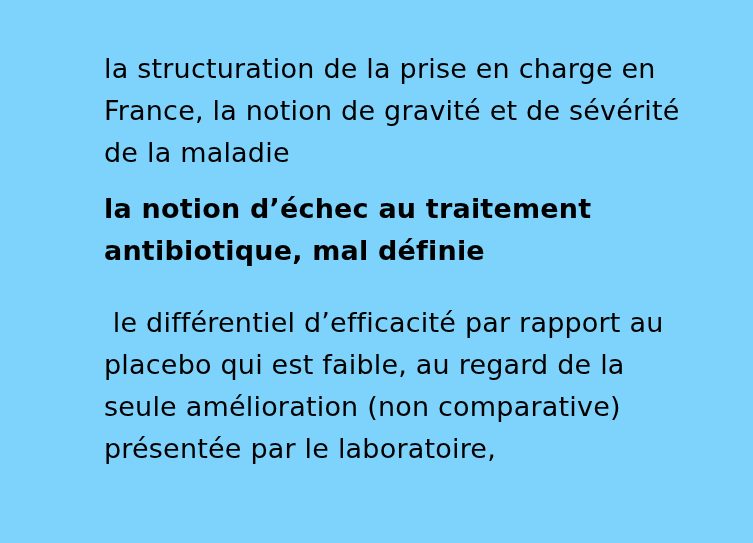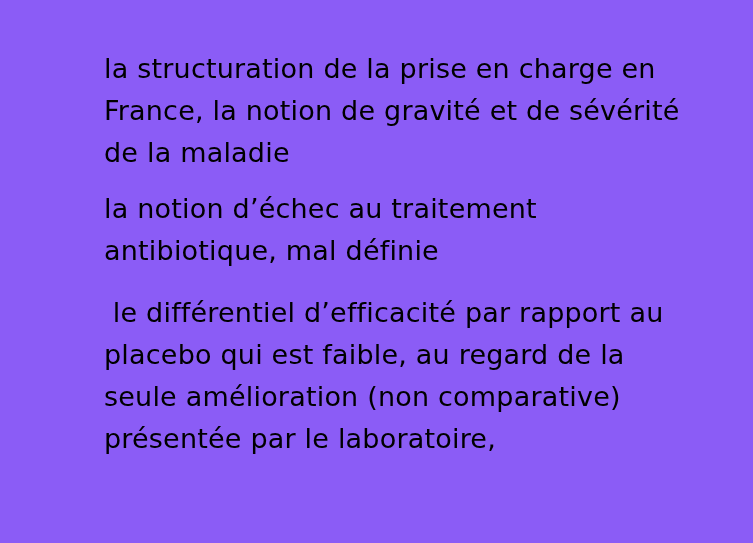--- a/index.html
+++ b/index.html
@@ -10,40 +10,40 @@
     width: 753px;
     height: 543px;
     background: #ffffff;
     font-family: "DejaVu Sans", sans-serif;
     overflow: hidden;
   }
   .slide {
     position: relative;
     width: 753px;
     height: 543px;
-    background: #8b5cf6;
+    background: #7dd3fc;
     box-sizing: border-box;
   }
   .body-text {
     position: absolute;
     left: 104px;
     top: 48px;
     width: 600px;
   }
   .para {
     color: #000000;
     font-family: "DejaVu Sans", sans-serif;
     font-size: 27px;
     line-height: 42px;
     letter-spacing: 0.2px;
     white-space: pre-wrap;
     margin: 0;
   }
   .para.p1 { margin-bottom: 14px; }
-  .para.p2 { margin-bottom: 20px; }
+  .para.p2 { margin-bottom: 30px; font-weight: bold; }
   .para.p3 { margin-bottom: 16px; }
 </style>
 </head>
 <body>
 
 <div class="slide">
   <div class="body-text">
     <p class="para p1">la structuration de la prise en charge en France, la notion de gravité et de sévérité de la maladie</p>
     <p class="para p2">la notion d’échec au traitement antibiotique, mal définie</p>
     <p class="para p3"> le différentiel d’efficacité par rapport au placebo qui est faible, au regard de la seule amélioration (non comparative) présentée par le laboratoire,</p>

